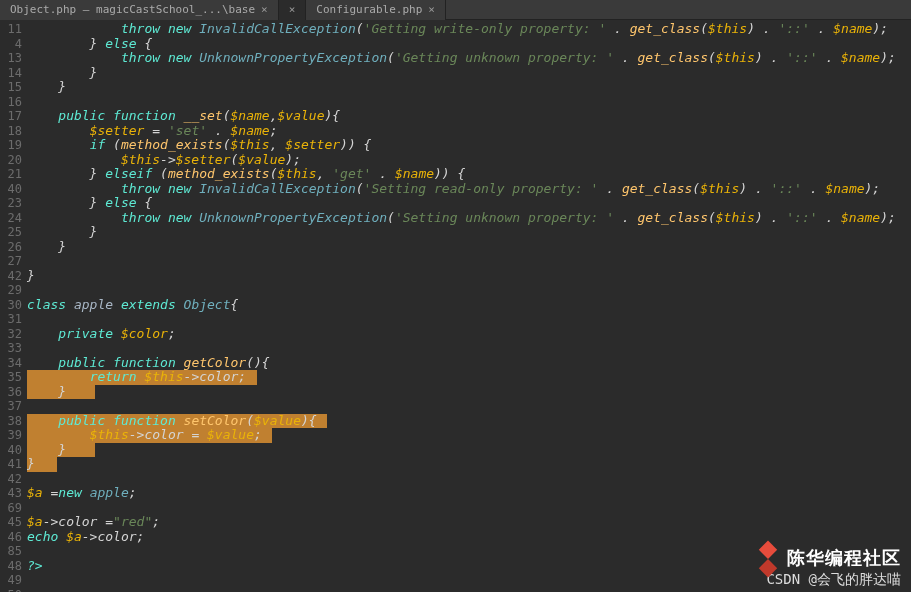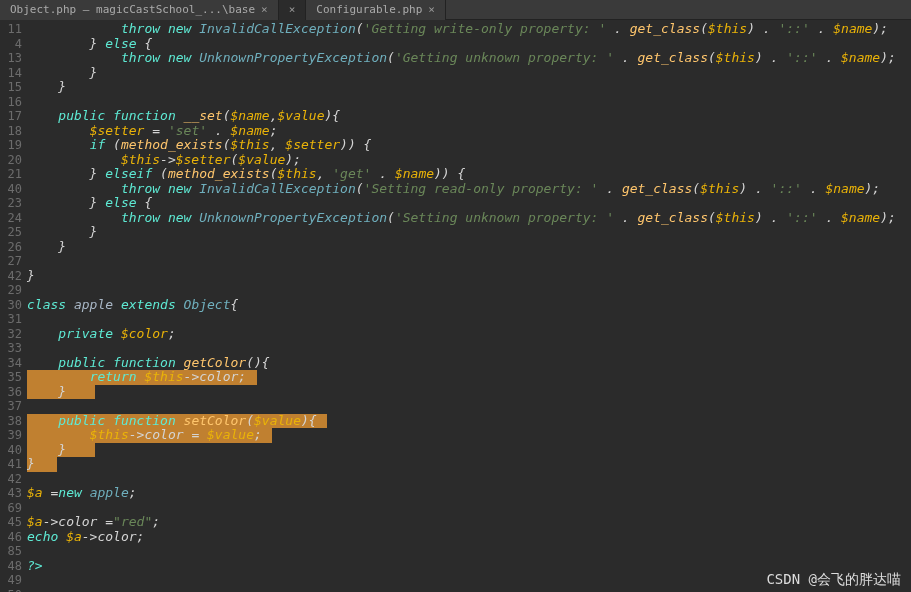--- a/index.html
+++ b/index.html
@@ -110,14 +110,18 @@
       <div>46</div>
       <div>85</div>
       <div>48</div>
       <div>49</div>
       <div>50</div>
     </div>
   <div class="code" id="code"><div class="line"><span>            </span><span class="kw">throw new </span><span class="type">InvalidCallException</span><span>(</span><span class="str">'Getting write-only property: '</span><span> . </span><span class="method">get_class</span><span>(</span><span class="var">$this</span><span>) . </span><span class="str">'::'</span><span> . </span><span class="var">$name</span><span>);</span></div><div class="line"><span>        } </span><span class="kw">else</span><span> {</span></div><div class="line"><span>            </span><span class="kw">throw new </span><span class="type">UnknownPropertyException</span><span>(</span><span class="str">'Getting unknown property: '</span><span> . </span><span class="method">get_class</span><span>(</span><span class="var">$this</span><span>) . </span><span class="str">'::'</span><span> . </span><span class="var">$name</span><span>);</span></div><div class="line"><span>        }</span></div><div class="line"><span>    }</span></div><div class="line"><span></span></div><div class="line"><span>    </span><span class="kw">public</span><span> </span><span class="kw">function</span><span> </span><span class="method">__set</span><span>(</span><span class="var">$name</span><span>,</span><span class="var">$value</span><span>){</span></div><div class="line"><span>        </span><span class="var">$setter</span><span> = </span><span class="str">'set'</span><span> . </span><span class="var">$name</span><span>;</span></div><div class="line"><span>        </span><span class="kw">if</span><span> (</span><span class="method">method_exists</span><span>(</span><span class="var">$this</span><span>, </span><span class="var">$setter</span><span>)) {</span></div><div class="line"><span>            </span><span class="var">$this</span><span>-&gt;</span><span class="var">$setter</span><span>(</span><span class="var">$value</span><span>);</span></div><div class="line"><span>        } </span><span class="kw">elseif</span><span> (</span><span class="method">method_exists</span><span>(</span><span class="var">$this</span><span>, </span><span class="str">'get'</span><span> . </span><span class="var">$name</span><span>)) {</span></div><div class="line"><span>            </span><span class="kw">throw new </span><span class="type">InvalidCallException</span><span>(</span><span class="str">'Setting read-only property: '</span><span> . </span><span class="method">get_class</span><span>(</span><span class="var">$this</span><span>) . </span><span class="str">'::'</span><span> . </span><span class="var">$name</span><span>);</span></div><div class="line"><span>        } </span><span class="kw">else</span><span> {</span></div><div class="line"><span>            </span><span class="kw">throw new </span><span class="type">UnknownPropertyException</span><span>(</span><span class="str">'Setting unknown property: '</span><span> . </span><span class="method">get_class</span><span>(</span><span class="var">$this</span><span>) . </span><span class="str">'::'</span><span> . </span><span class="var">$name</span><span>);</span></div><div class="line"><span>        }</span></div><div class="line"><span>    }</span></div><div class="line"><span></span></div><div class="line"><span>}</span></div><div class="line"><span></span></div><div class="line"><span class="kw">class</span><span> </span><span class="cls">apple</span><span> </span><span class="kw">extends</span><span> </span><span class="type">Object</span><span>{</span></div><div class="line"><span></span></div><div class="line"><span>    </span><span class="kw">private</span><span> </span><span class="var">$color</span><span>;</span></div><div class="line"><span></span></div><div class="line"><span>    </span><span class="kw">public</span><span> </span><span class="kw">function</span><span> </span><span class="method">getColor</span><span>(){</span></div><div class="line"><div class="hl" style="width: 230px;"></div><span>        </span><span class="kw">return</span><span> </span><span class="var">$this</span><span>-&gt;</span><span>color</span><span>;</span></div><div class="line"><div class="hl" style="width: 68px;"></div><span>    }</span></div><div class="line"><span></span></div><div class="line"><div class="hl" style="width: 300px;"></div><span>    </span><span class="kw">public</span><span> </span><span class="kw">function</span><span> </span><span class="method">setColor</span><span>(</span><span class="var">$value</span><span>){</span></div><div class="line"><div class="hl" style="width: 245px;"></div><span>        </span><span class="var">$this</span><span>-&gt;</span><span>color</span><span> = </span><span class="var">$value</span><span>;</span></div><div class="line"><div class="hl" style="width: 68px;"></div><span>    }</span></div><div class="line"><div class="hl" style="width: 30px;"></div><span>}</span></div><div class="line"><span></span></div><div class="line"><span class="var">$a</span><span> =</span><span class="kw">new</span><span> </span><span class="type">apple</span><span>;</span></div><div class="line"><span></span></div><div class="line"><span class="var">$a</span><span>-&gt;</span><span>color</span><span> =</span><span class="str">"red"</span><span>;</span></div><div class="line"><span class="kw">echo</span><span> </span><span class="var">$a</span><span>-&gt;</span><span>color</span><span>;</span></div><div class="line"><span></span></div><div class="line"><span class="kw">?&gt;</span></div></div>
 </div>
 
 <div class="watermark">
+  <div class="wm-top">
+    <div class="logo"></div>
+    <div class="wm-brand">陈华编程社区</div>
+  </div>
   <div class="wm-sub">CSDN @会飞的胖达喵</div>
 </div>
 
 </body></html>

